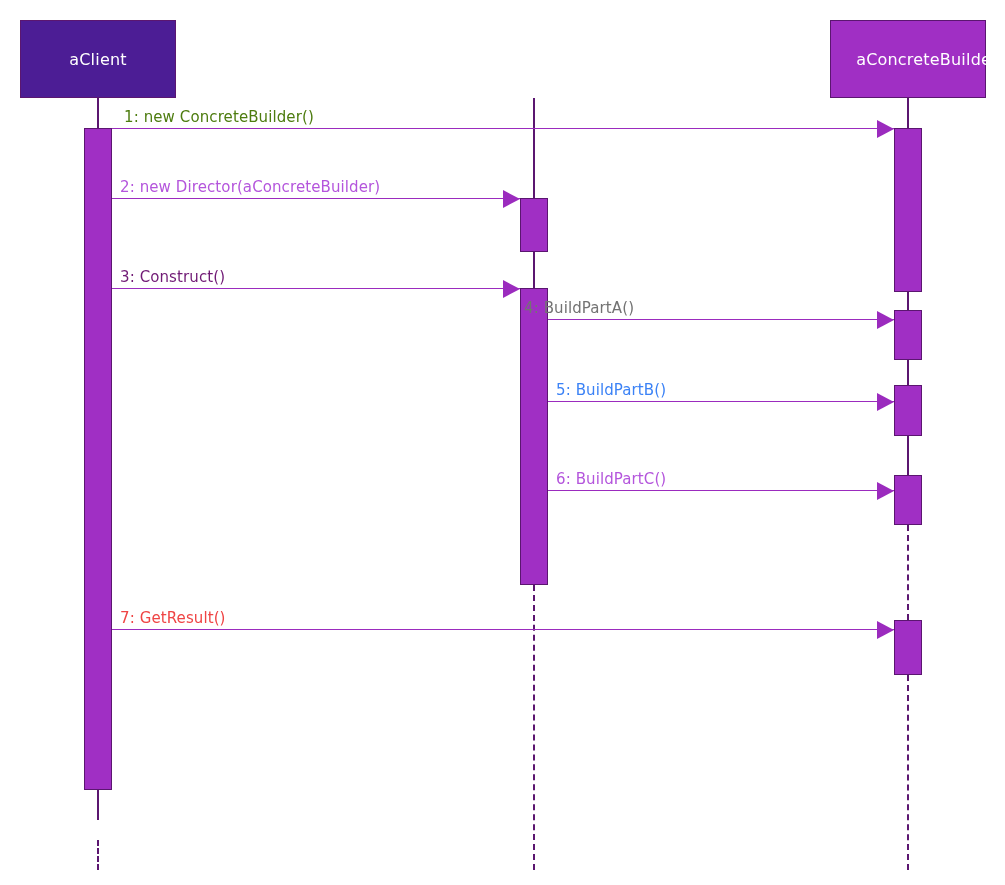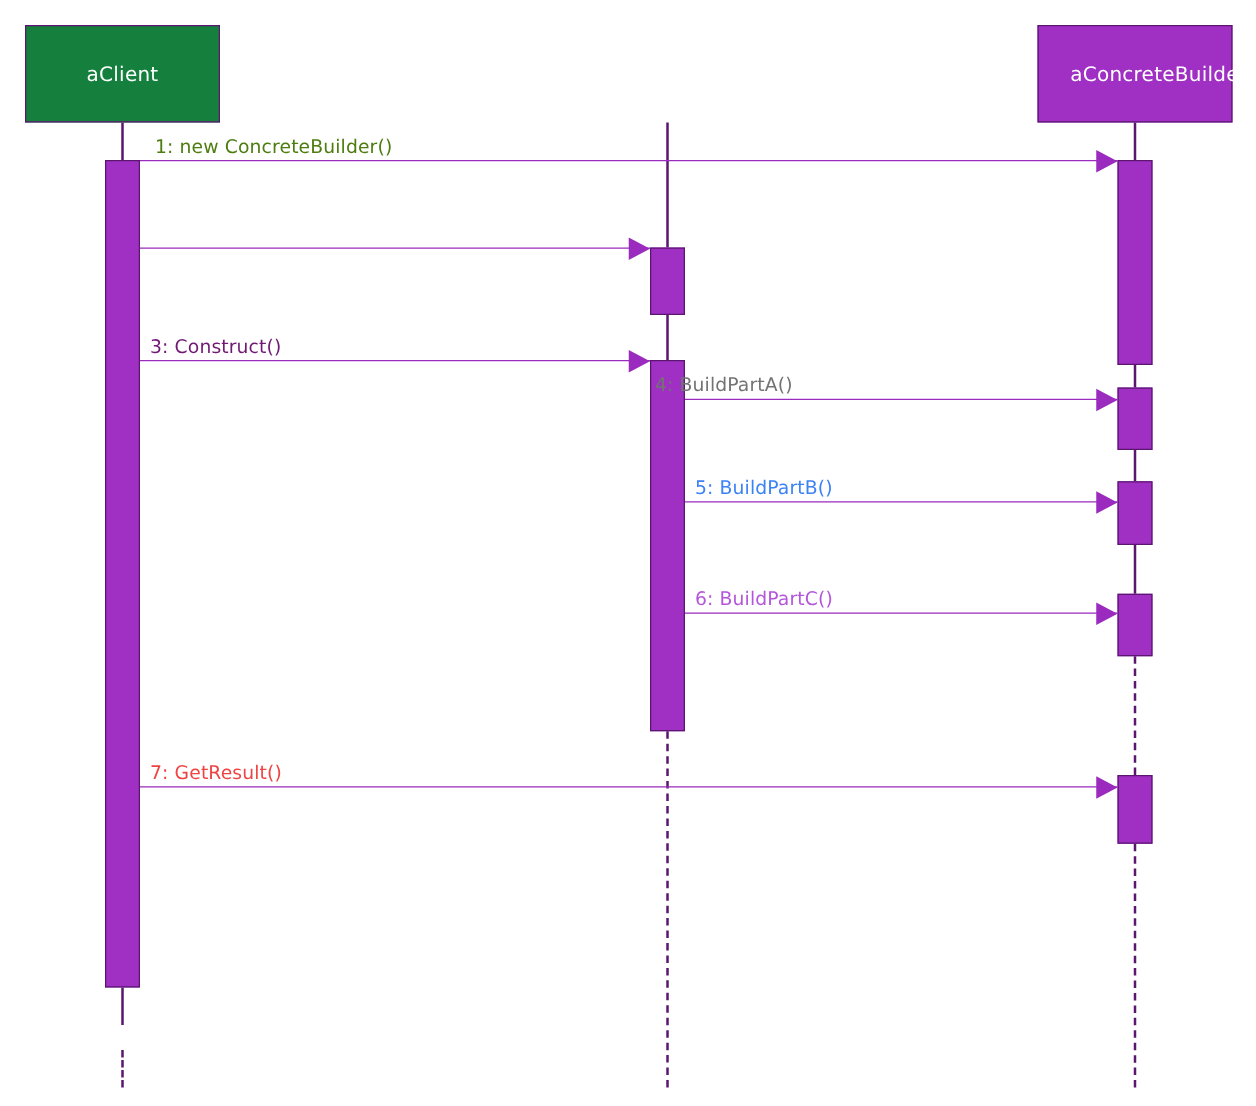--- a/index.html
+++ b/index.html
@@ -76,21 +76,21 @@
 </style>
 </head>
 <body>
 
 <div id="diagram">
     <div style="position: absolute; left: 0px; top: 0px; width: 100%; height: 100%;">
       <div class="lifeline solid" style="left: 97px; top: 98px; height: 30px; border-left-color: rgb(91, 22, 112);"></div>
       <div class="lifeline solid" style="left: 97px; top: 790px; height: 30px; border-left-color: rgb(91, 22, 112);"></div>
       <div class="lifeline dashed" style="left: 97px; top: 840px; height: 30px; border-left-color: rgb(91, 22, 112);"></div>
       <div class="activation" style="left: 84px; top: 128px; width: 28px; height: 662px; background: rgb(160, 47, 196); border-color: rgb(91, 22, 112);"></div>
-      <div class="head-box" style="left: 20px; top: 20px; width: 156px; height: 78px; background: #15803d; border-color: rgb(91, 22, 112); color: rgb(255, 255, 255);">
+      <div class="head-box" style="left: 20px; top: 20px; width: 156px; height: 78px; background: #4c1d95; border-color: rgb(91, 22, 112); color: rgb(255, 255, 255);">
         <span>aClient</span>
       </div>
     </div>
     <div style="position: absolute; left: 0px; top: 0px; width: 100%; height: 100%;">
       <div class="lifeline solid" style="left: 533px; top: 98px; height: 100px; border-left-color: rgb(91, 22, 112);"></div>
       <div class="lifeline solid" style="left: 533px; top: 252px; height: 36px; border-left-color: rgb(91, 22, 112);"></div>
       <div class="lifeline dashed" style="left: 533px; top: 585px; height: 285px; border-left-color: rgb(91, 22, 112);"></div>
       <div class="activation" style="left: 520px; top: 198px; width: 28px; height: 54px; background: rgb(160, 47, 196); border-color: rgb(91, 22, 112);"></div>
       <div class="activation" style="left: 520px; top: 288px; width: 28px; height: 297px; background: rgb(160, 47, 196); border-color: rgb(91, 22, 112);"></div>
     </div>
@@ -108,20 +108,21 @@
       <div class="activation" style="left: 894px; top: 620px; width: 28px; height: 55px; background: rgb(160, 47, 196); border-color: rgb(91, 22, 112);"></div>
       <div class="head-box" style="left: 830px; top: 20px; width: 156px; height: 78px; background: rgb(160, 47, 196); border-color: rgb(91, 22, 112); color: rgb(255, 255, 255); padding-left: 38px;">
         <span>aConcreteBuilder</span>
       </div>
     </div>
     <div class="msg-line" style="left: 112px; top: 128px; width: 782px; border-top-color: rgb(155, 43, 190);"></div>
     <div class="msg-arrow" style="left: 877px; top: 120px; border-left-color: rgb(155, 43, 190);"></div>
     <div class="msg-label" style="left: 124px; top: 108px; color: #4d7c0f;">1: new ConcreteBuilder()</div>
     <div class="msg-line" style="left: 112px; top: 198px; width: 408px; border-top-color: rgb(155, 43, 190);"></div>
     <div class="msg-arrow" style="left: 503px; top: 190px; border-left-color: rgb(155, 43, 190);"></div>
+    <div class="msg-label" style="left: 120px; top: 178px; color: rgb(180, 85, 220);">2: new Director(aConcreteBuilder)</div>
     <div class="msg-line" style="left: 112px; top: 288px; width: 408px; border-top-color: rgb(155, 43, 190);"></div>
     <div class="msg-arrow" style="left: 503px; top: 280px; border-left-color: rgb(155, 43, 190);"></div>
     <div class="msg-label" style="left: 120px; top: 268px; color: #701a75;">3: Construct()</div>
     <div class="msg-line" style="left: 548px; top: 319px; width: 346px; border-top-color: rgb(155, 43, 190);"></div>
     <div class="msg-arrow" style="left: 877px; top: 311px; border-left-color: rgb(155, 43, 190);"></div>
     <div class="msg-label" style="left: 524px; top: 299px; color: #737373;">4: BuildPartA()</div>
     <div class="msg-line" style="left: 548px; top: 401px; width: 346px; border-top-color: rgb(155, 43, 190);"></div>
     <div class="msg-arrow" style="left: 877px; top: 393px; border-left-color: rgb(155, 43, 190);"></div>
     <div class="msg-label" style="left: 556px; top: 381px; color: #3b82f6;">5: BuildPartB()</div>
     <div class="msg-line" style="left: 548px; top: 490px; width: 346px; border-top-color: rgb(155, 43, 190);"></div>

